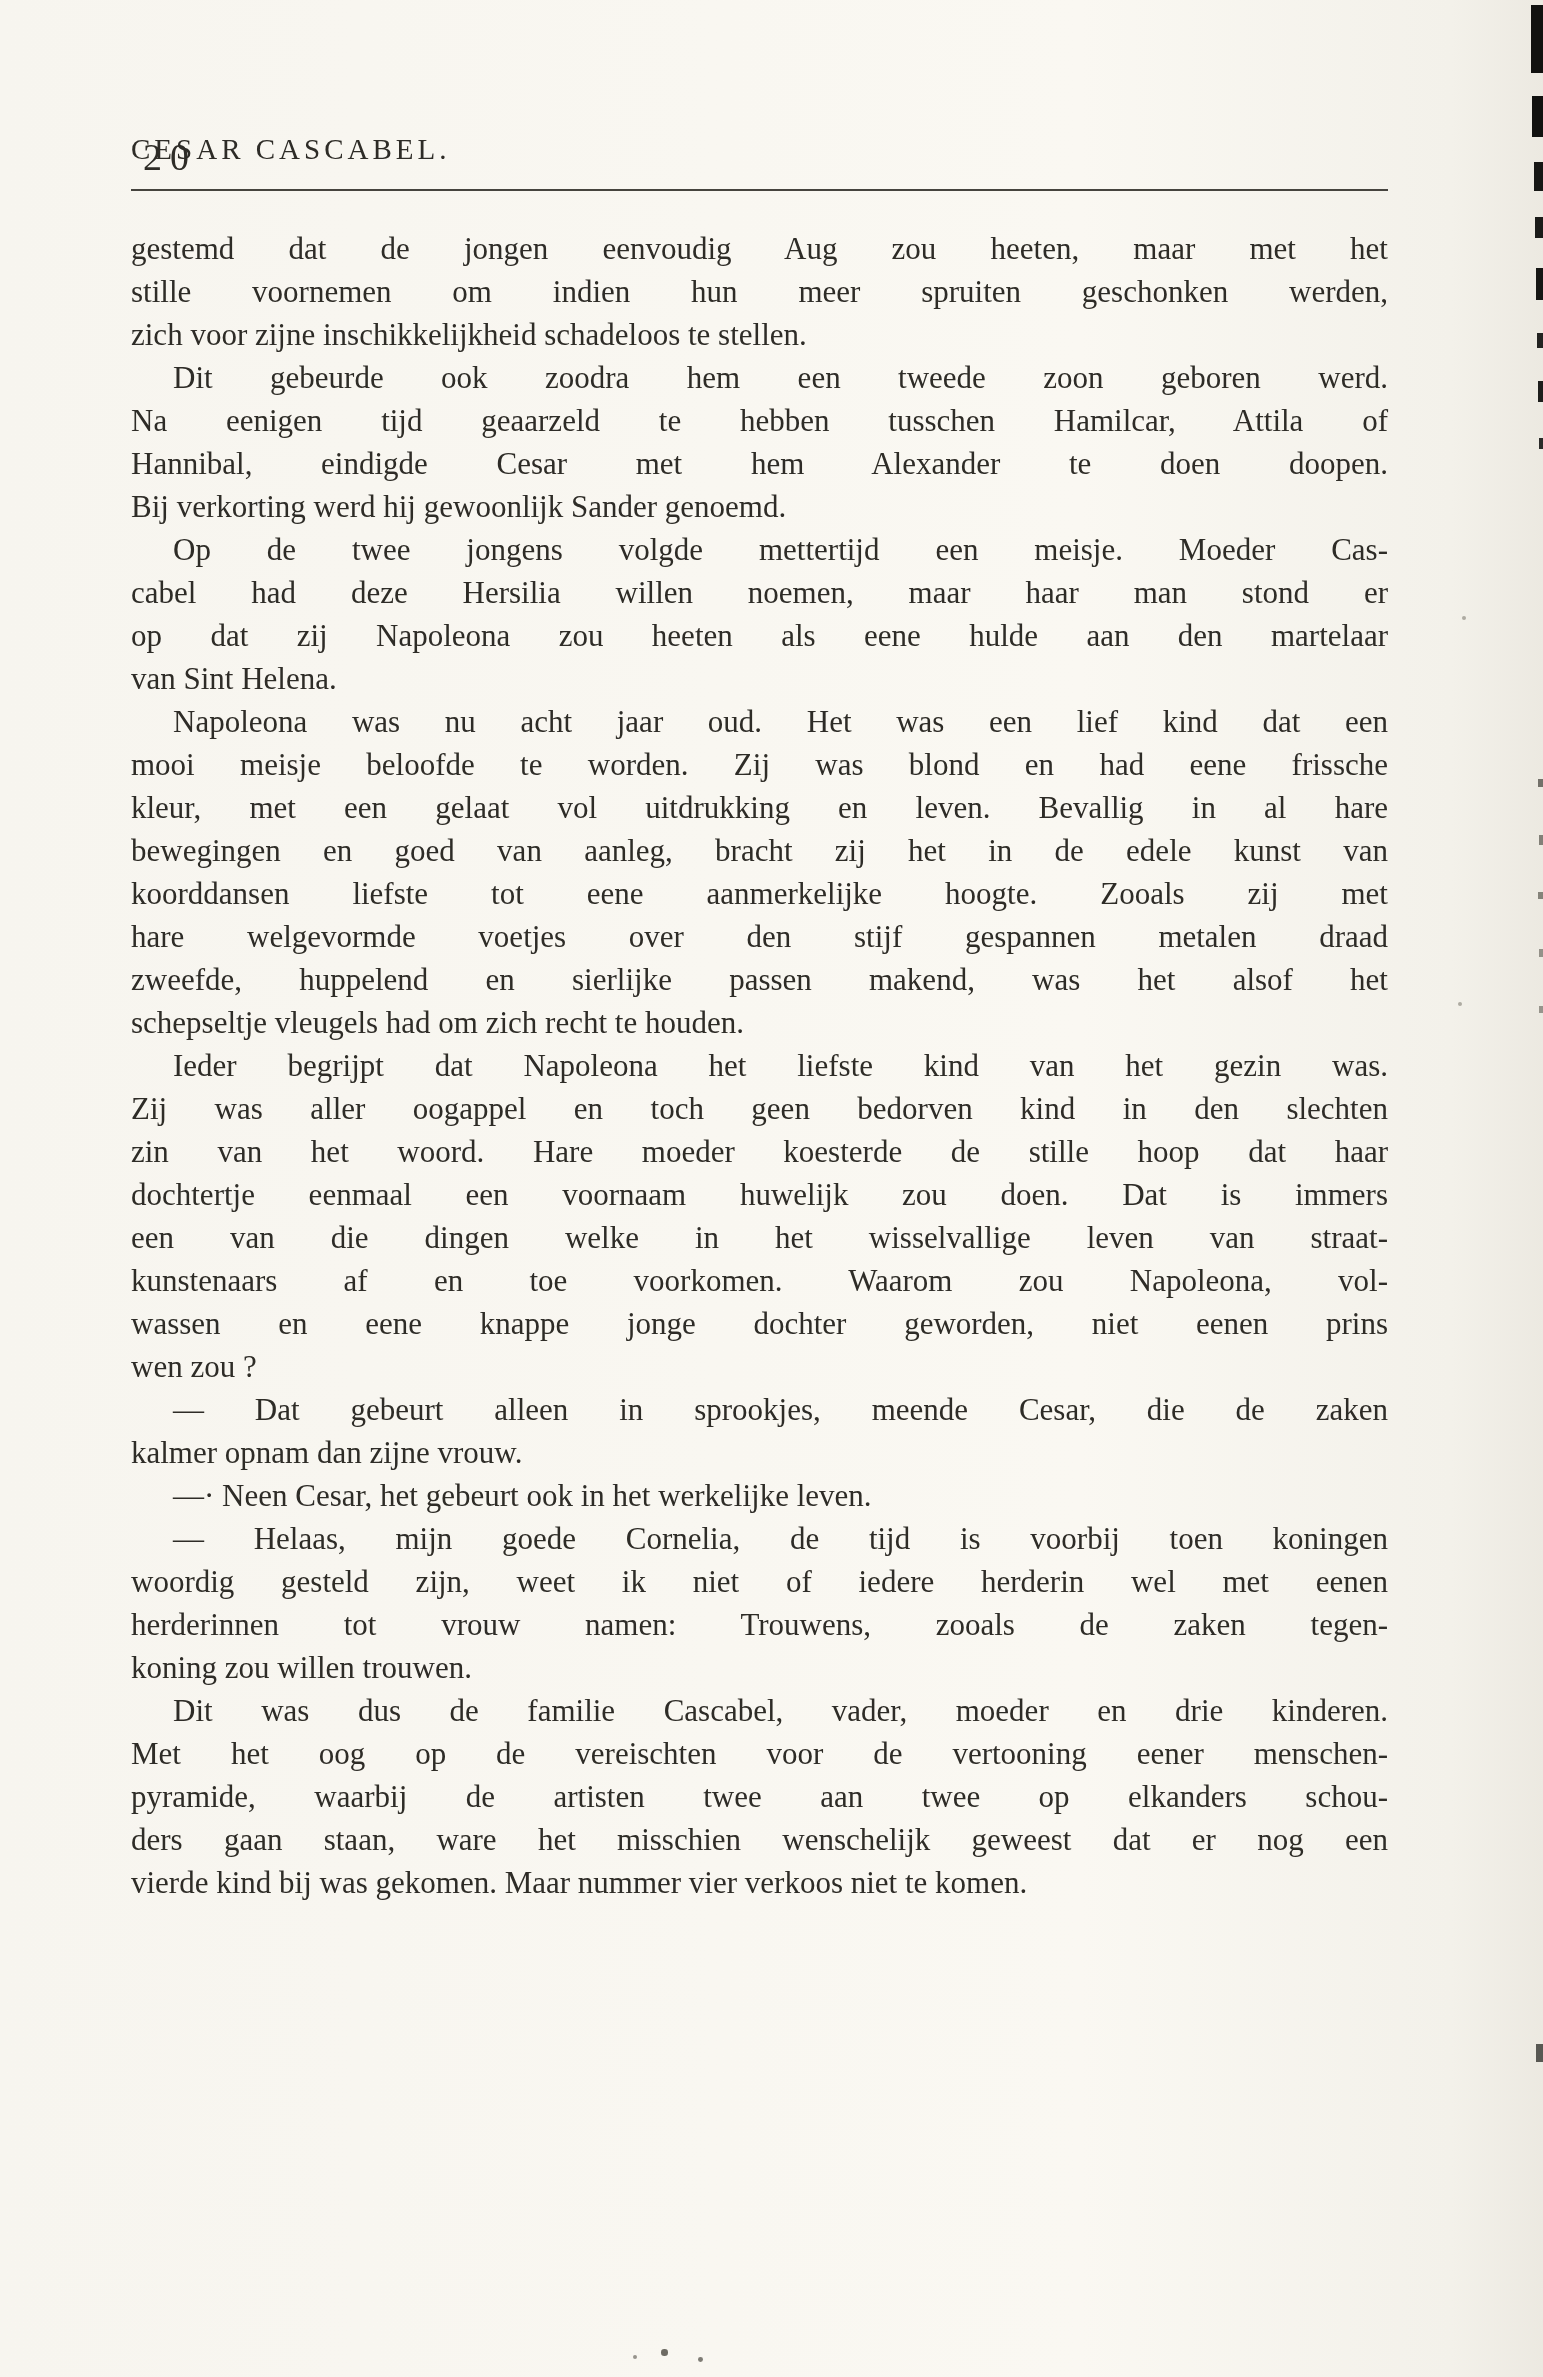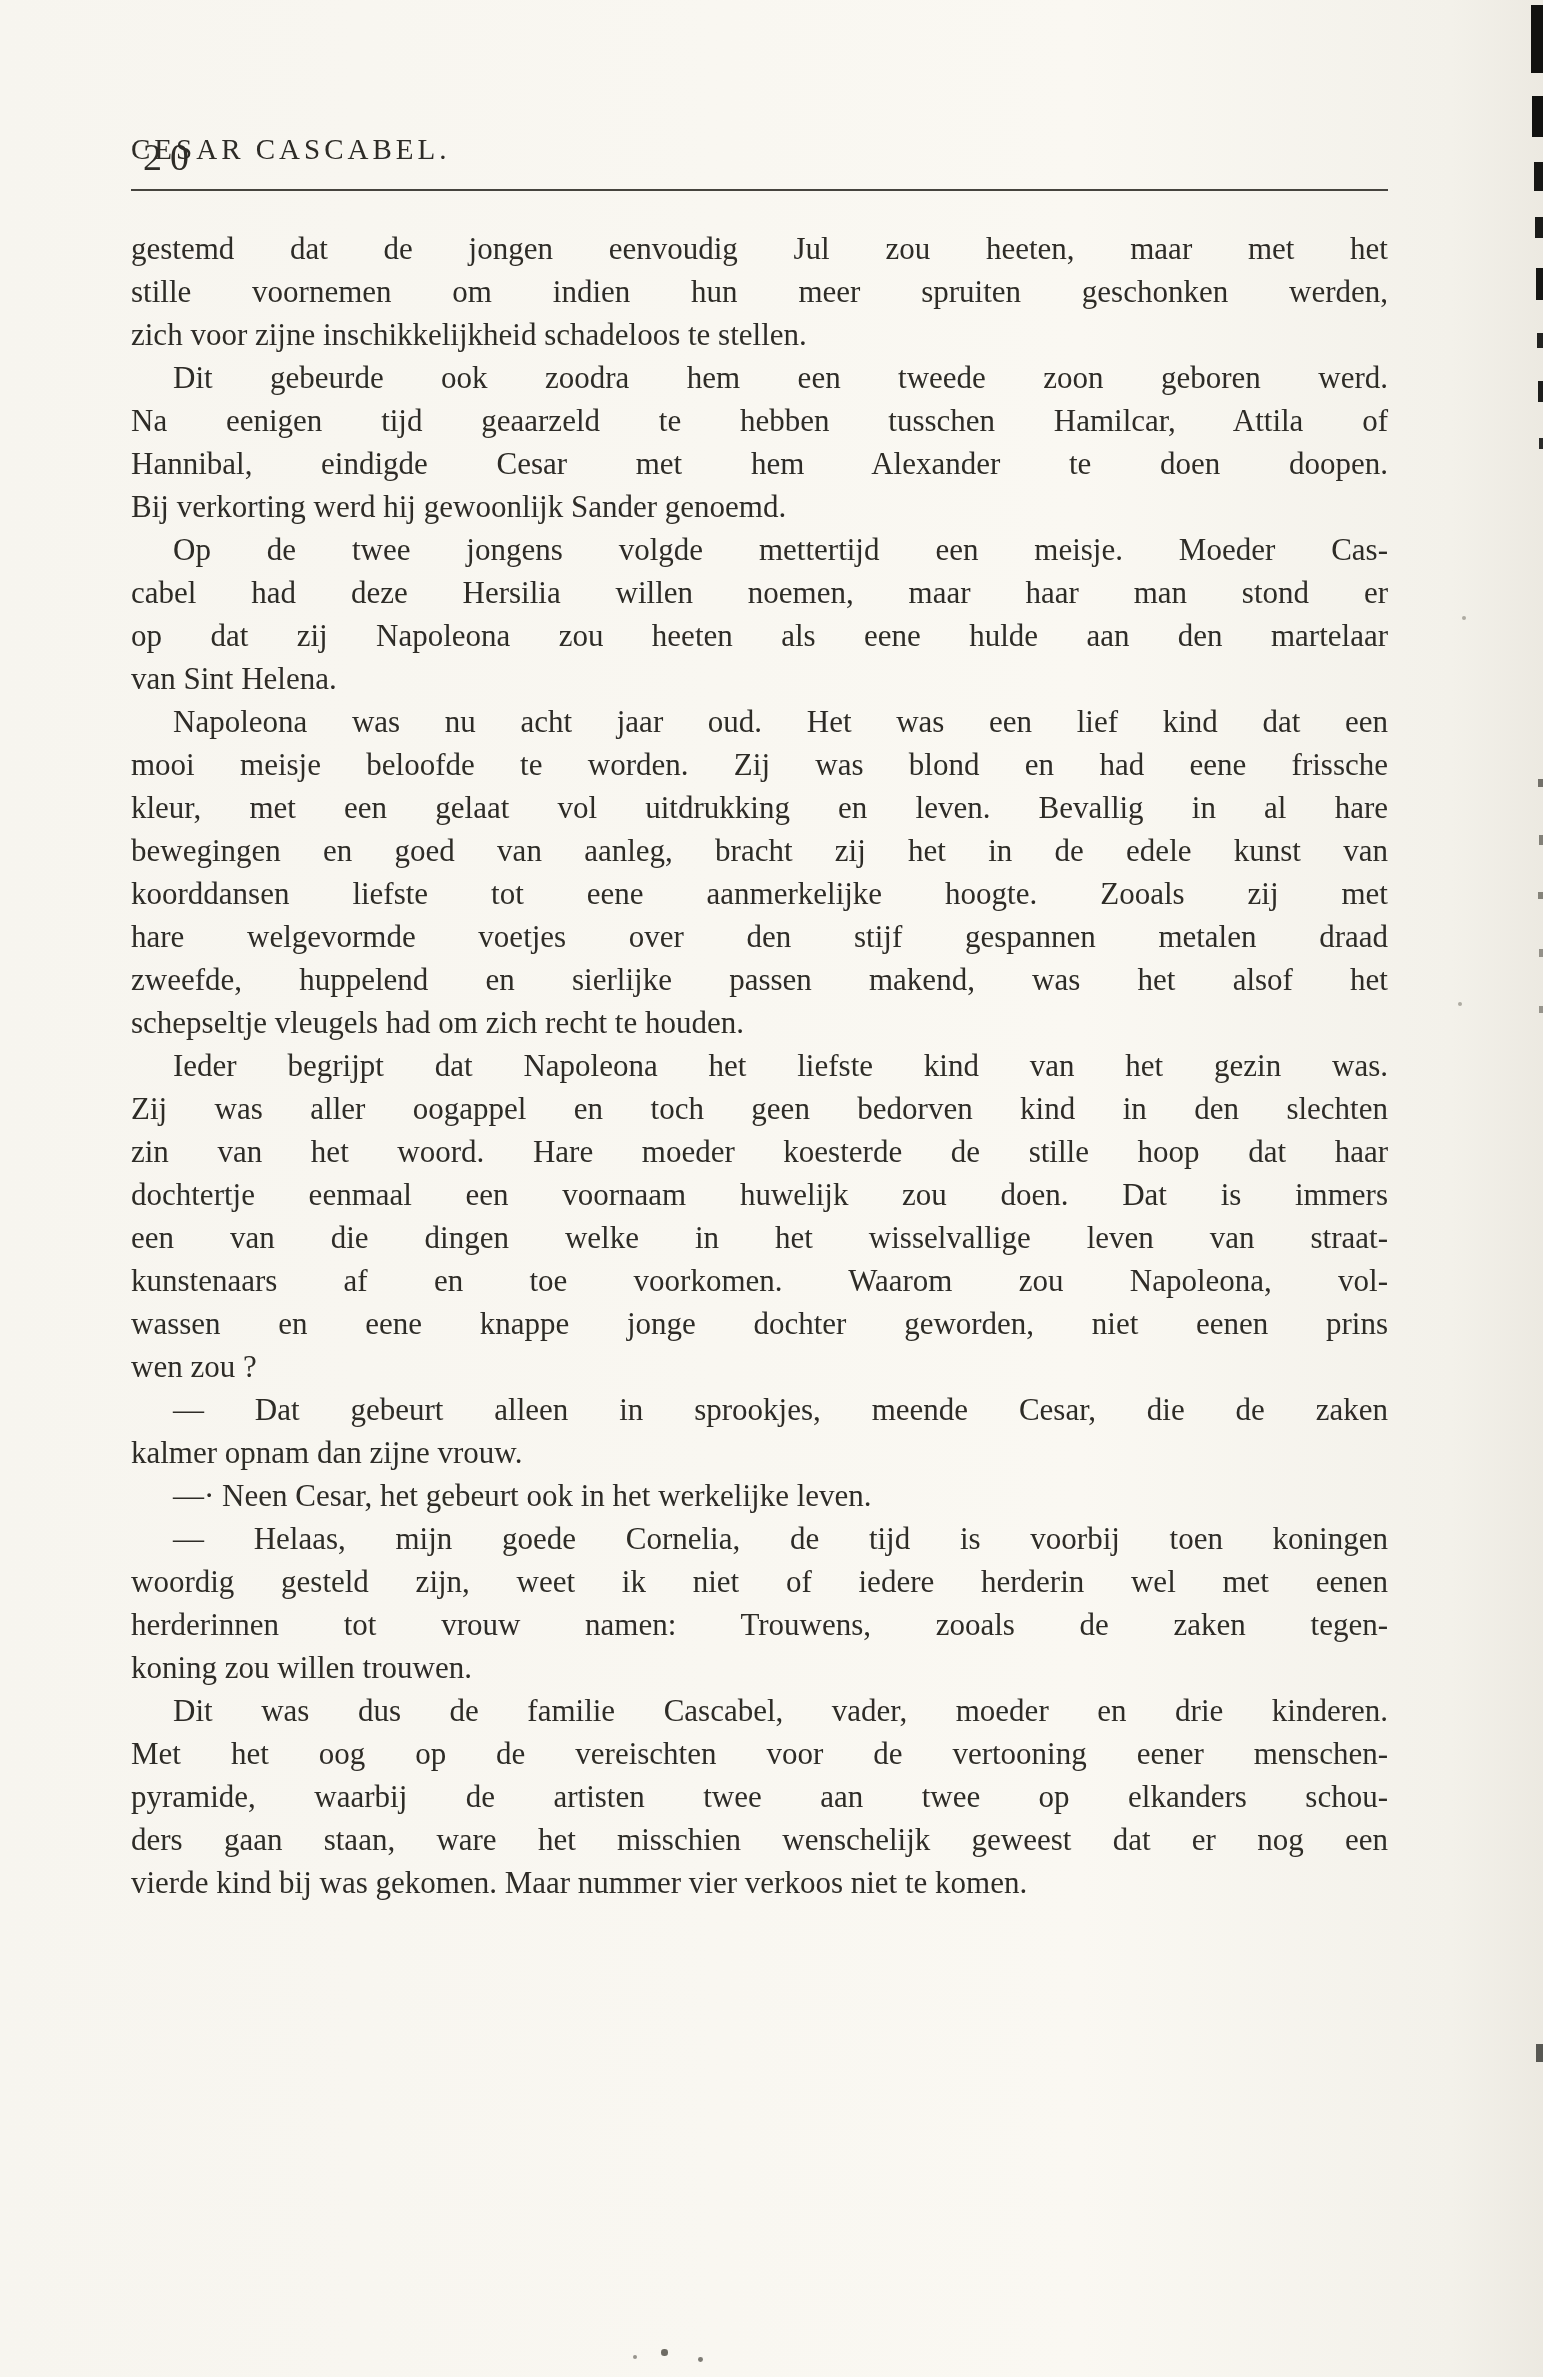--- a/index.html
+++ b/index.html
@@ -79,21 +79,21 @@
 
   <header class="page-header">
     <span class="page-num">20</span>
     <span class="running-title">CESAR CASCABEL.</span>
   </header>
 
   <div class="rule" style="background: rgb(70, 68, 62);"></div>
 
   <main class="body-text" style="color: rgb(46, 44, 39);">
       <div class="para">
-        <div class="line">gestemd dat de jongen eenvoudig Jul zou heeten, maar met het</div>
+        <div class="line">gestemd dat de jongen eenvoudig Aug zou heeten, maar met het</div>
         <div class="line">stille voornemen om indien hun meer spruiten geschonken werden,</div>
         <div class="line line-last">zich voor zijne inschikkelijkheid schadeloos te stellen.</div>
       </div>
       <div class="para">
         <div class="line indent">Dit gebeurde ook zoodra hem een tweede zoon geboren werd.</div>
         <div class="line">Na eenigen tijd geaarzeld te hebben tusschen Hamilcar, Attila of</div>
         <div class="line">Hannibal, eindigde Cesar met hem Alexander te doen doopen.</div>
         <div class="line line-last">Bij verkorting werd hij gewoonlijk Sander genoemd.</div>
       </div>
       <div class="para">

